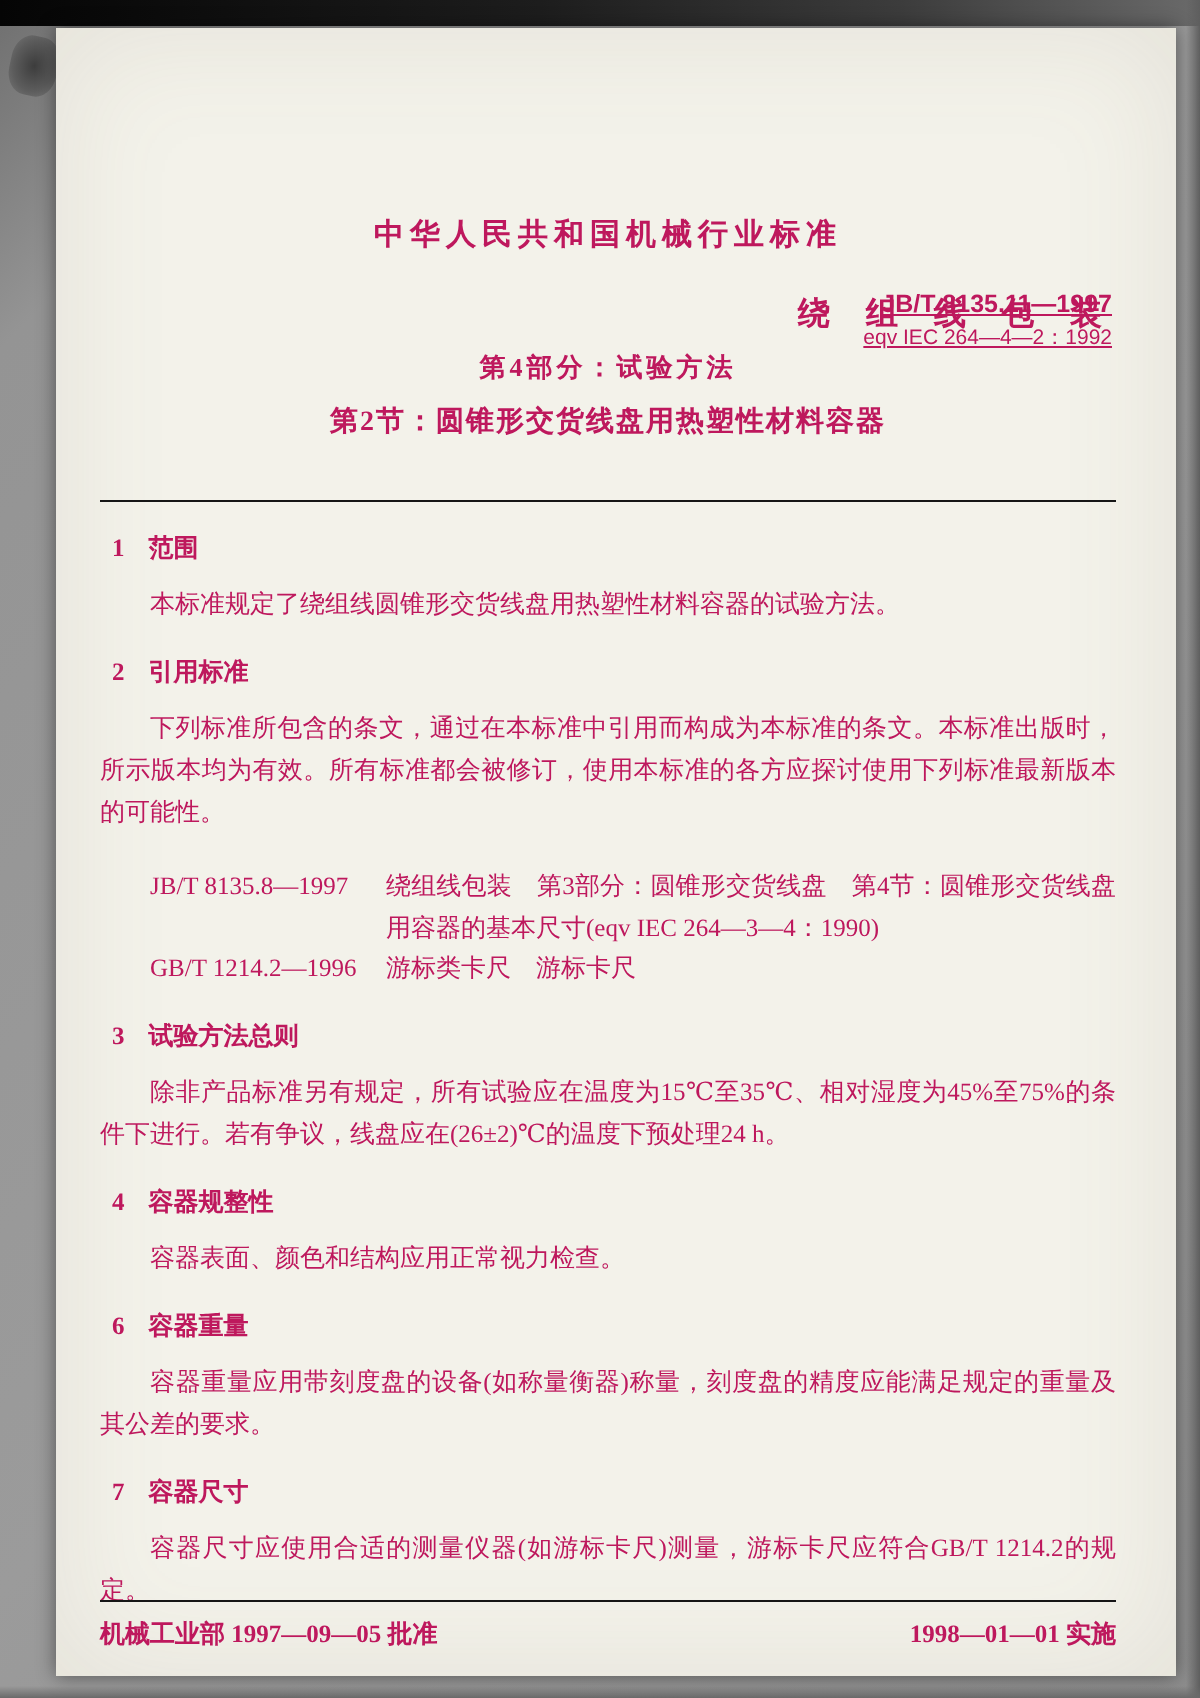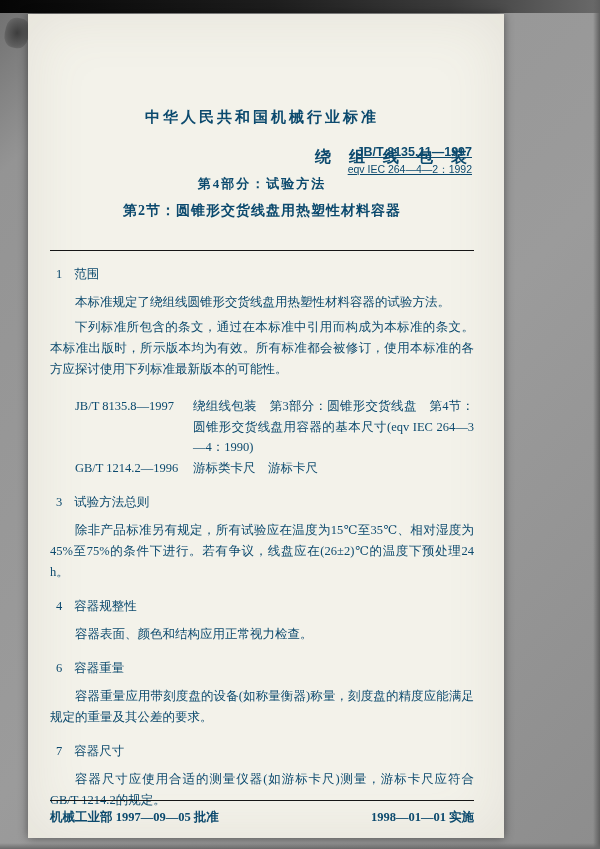--- a/index.html
+++ b/index.html
@@ -25,24 +25,24 @@
   }
   .right-edge{
     position:absolute;right:0;top:0;bottom:0;width:7px;
     background:linear-gradient(to right,transparent,#5e5e5e);
   }
   .bottom-edge{
     position:absolute;left:0;right:0;bottom:0;height:6px;
     background:linear-gradient(to bottom,transparent,#6a6a6a);
   }
   .paper{
-    position:absolute;left:28px;top:14px;width:476px;height:824px;
+    position:absolute;left:28px;top:14px;width:560px;height:824px;
     background:#f3f2ea;
     box-shadow:0 0 9px rgba(0,0,0,.45), inset 0 0 60px rgba(120,110,90,.12);
-    color:#0c4a6e;
+    color:#be185d;
   }
   .content{
     position:absolute;left:22px;right:30px;top:0;
   }
   .org-header{
     margin-top:94px;text-align:center;
     font-size:15px;font-weight:bold;letter-spacing:3px;
   }
   .title-block{
     margin-top:20px;text-align:center;position:relative;
@@ -53,21 +53,21 @@
   .std-block{
     position:absolute;right:2px;top:-4px;text-align:right;line-height:1.5;text-decoration:underline;
   }
   .std-no{font-size:12.5px;font-weight:bold;font-family:"Liberation Sans","DejaVu Sans",sans-serif;}
   .std-eqv{font-size:10.5px;font-family:"Liberation Sans","DejaVu Sans",sans-serif;}
   .main-rule{
     margin-top:30px;height:0;border-top:1.8px solid #161616;
   }
   .sections{margin-top:4px;}
   .sec-h{
-    margin:15px 0 9px 6px;font-size:12.5px;font-weight:normal;
+    margin:15px 0 9px 6px;font-size:12.5px;font-weight:bold;
   }
   .sec-h .sec-num{margin-right:12px;}
   .sec-p{
     margin:0 0 4px 0;font-size:12.5px;line-height:1.68;
     text-indent:2em;text-align:justify;
   }
   .refs{margin:16px 0 0 0;}
   .ref-row{
     display:flex;padding-left:2em;font-size:12.5px;line-height:1.65;
   }
@@ -112,20 +112,21 @@
       <div class="main-rule"></div>
 
       <div class="sections">
 
         <section>
           <h3 class="sec-h"><span class="sec-num">1</span><span>范围</span></h3>
           <p class="sec-p">本标准规定了绕组线圆锥形交货线盘用热塑性材料容器的试验方法。</p>
         </section>
 
         <section>
+          <h3 class="sec-h"><span class="sec-num">2</span><span>引用标准</span></h3>
           <p class="sec-p">下列标准所包含的条文，通过在本标准中引用而构成为本标准的条文。本标准出版时，所示版本均为有效。所有标准都会被修订，使用本标准的各方应探讨使用下列标准最新版本的可能性。</p>
           <div class="refs">
             <div class="ref-row">
               <span class="ref-code">JB/T 8135.8—1997</span>
               <span class="ref-text">绕组线包装　第3部分：圆锥形交货线盘　第4节：圆锥形交货线盘用容器的基本尺寸(eqv IEC 264—3—4：1990)</span>
             </div>
             <div class="ref-row">
               <span class="ref-code">GB/T 1214.2—1996</span>
               <span class="ref-text">游标类卡尺　游标卡尺</span>
             </div>

